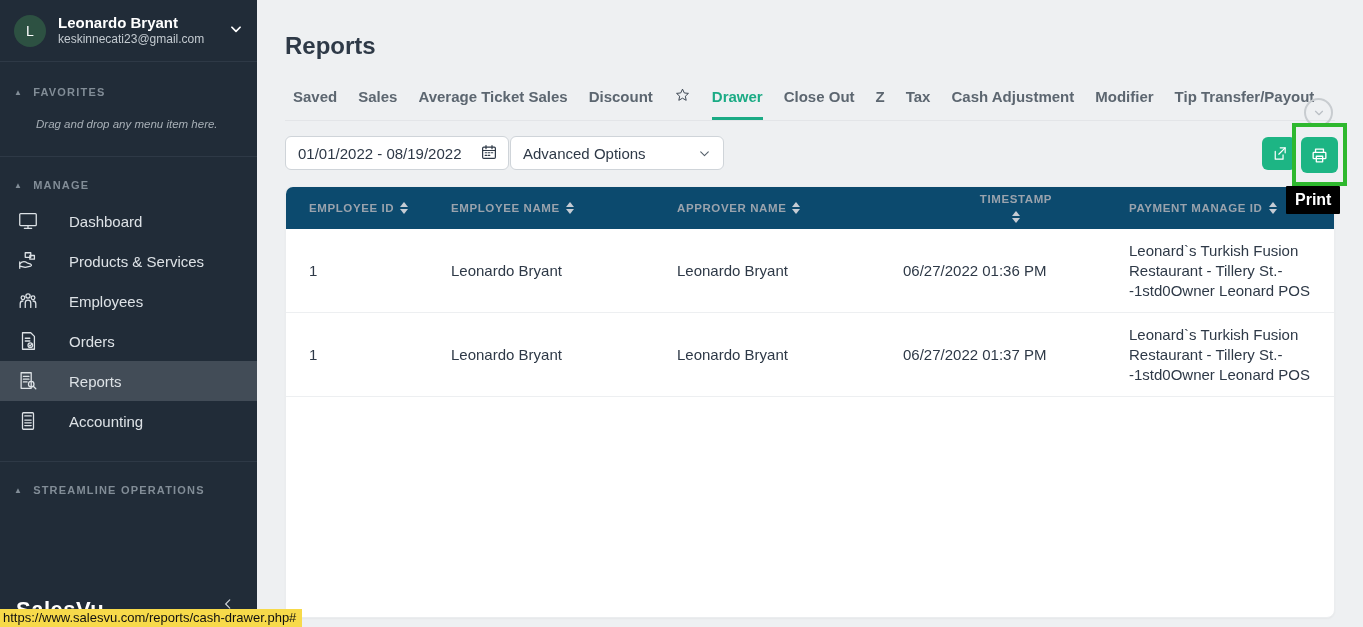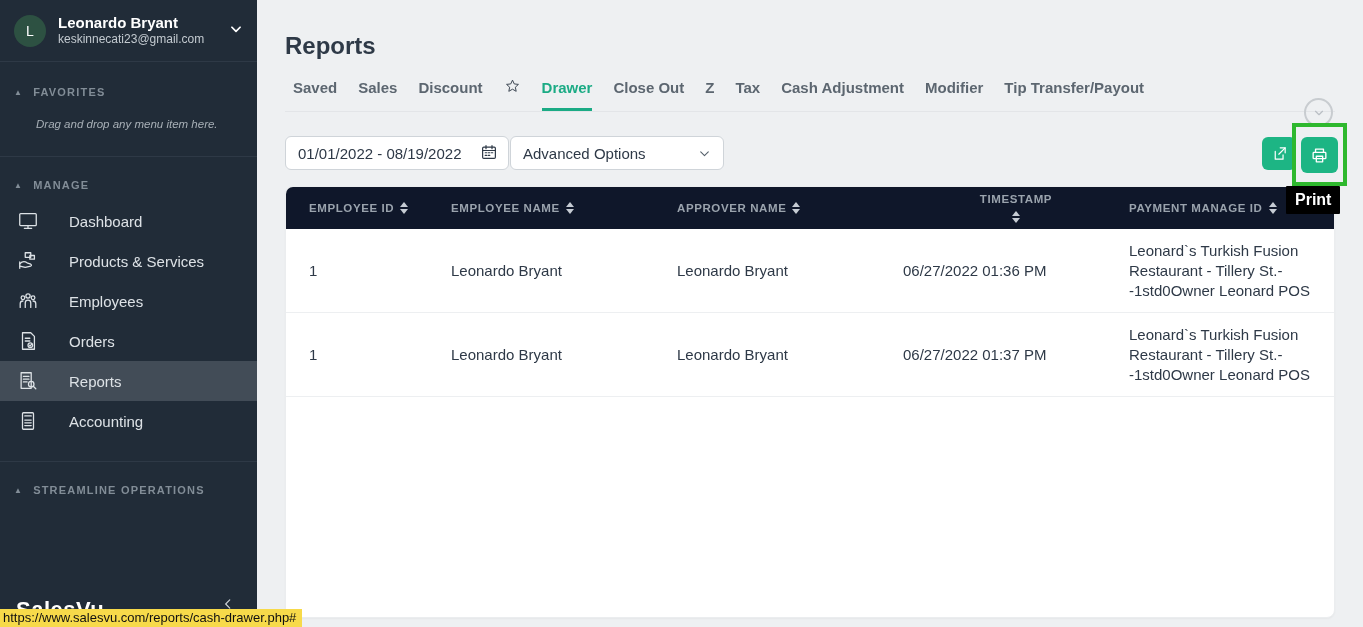--- a/index.html
+++ b/index.html
@@ -28,21 +28,21 @@
   .logo { position:absolute; bottom:4px; left:16px; font-size:22px; font-weight:bold; color:#fff; letter-spacing:0.5px; }
   .collapse-btn { position:absolute; bottom:12px; right:22px; cursor:pointer; }
   .collapse-btn svg { width:14px; height:14px; stroke:#cfd5da; fill:none; stroke-width:2; stroke-linecap:round; }
 
   
   .status-bar { position:absolute; left:0; bottom:0; background:#f7da4a; color:#101010; font-size:13px; padding:1px 6px 2px 3px; z-index:30; white-space:nowrap; }
 
   
   .main { position:absolute; left:257px; top:0; right:0; bottom:0; }
   .page-title { position:absolute; left:28px; top:32px; font-size:24px; font-weight:bold; color:#2e3947; }
-  .tabs-row { position:absolute; left:28px; right:28px; top:79px; display:flex; align-items:flex-start; gap:21px; border-bottom:1px solid #e3e5e8; padding-left:8px; font-size:15px; color:#5c6670; font-weight:bold; height:33px; }
+  .tabs-row { position:absolute; left:28px; right:28px; top:88px; display:flex; align-items:flex-start; gap:21px; border-bottom:1px solid #e3e5e8; padding-left:8px; font-size:15px; color:#5c6670; font-weight:bold; height:33px; }
   .tab { padding-bottom:12px; cursor:pointer; white-space:nowrap; }
   .tab.active { color:#1bab85; border-bottom:3px solid #1bab85; margin-bottom:-2px; }
   .tab-star { width:17px; height:17px; margin-top:-1px; cursor:pointer; }
   .tab-star svg { width:17px; height:17px; stroke:#3c4652; fill:none; stroke-width:1.4; stroke-linejoin:round; }
   .tabs-overflow { position:absolute; top:98px; right:30px; width:29px; height:29px; border:2px solid #c8ccd0; border-radius:50%; display:flex; align-items:center; justify-content:center; cursor:pointer; background:transparent; }
   .tabs-overflow svg { width:14px; height:14px; stroke:#b9bec4; fill:none; stroke-width:2; stroke-linecap:round; stroke-linejoin:round; }
 
   .date-input { position:absolute; left:28px; top:136px; width:224px; height:34px; background:#fff; border:1px solid #cfd4d9; border-radius:6px; display:flex; align-items:center; justify-content:space-between; padding:0 10px 0 12px; font-size:15px; color:#2e3947; cursor:pointer; }
   .cal-icon svg { width:18px; height:18px; stroke:#2e3947; fill:none; stroke-width:1.6; stroke-linecap:round; }
   .adv-select { position:absolute; left:253px; top:136px; width:214px; height:34px; background:#fff; border:1px solid #cfd4d9; border-radius:6px; display:flex; align-items:center; justify-content:space-between; padding:0 12px; font-size:15px; color:#2e3947; cursor:pointer; }
@@ -52,21 +52,21 @@
   .btn svg { stroke:#fff; fill:none; stroke-width:1.7; stroke-linecap:round; stroke-linejoin:round; }
   .btn-export { left:1005px; top:137px; width:34px; height:33px; }
   .btn-export svg { width:17px; height:17px; }
   .btn-print { left:1044px; top:137px; width:37px; height:36px; }
   .btn-print svg { width:19px; height:19px; }
   .annotation-frame { position:absolute; left:1035px; top:123px; width:55px; height:63px; border:4px solid #2eb82e; z-index:20; pointer-events:none; }
   .print-tooltip { position:absolute; left:1029px; top:186px; background:#000; color:#fff; font-size:16px; font-weight:bold; padding:5px 9px; z-index:21; border-radius:1px; }
 
   
   .table-card { position:absolute; left:28px; top:186px; width:1050px; height:432px; background:#fff; border:1px solid #ebedef; border-radius:8px; box-shadow:0 1px 2px rgba(0,0,0,0.04); overflow:hidden; }
-  .thead { display:flex; align-items:center; height:42px; background:#0f172a; color:#9aa3ad; font-size:11.5px; font-weight:bold; letter-spacing:0.6px; }
+  .thead { display:flex; align-items:center; height:42px; background:#0c4a6e; color:#9aa3ad; font-size:11.5px; font-weight:bold; letter-spacing:0.6px; }
   .th, .td { flex:0 0 auto; }
   .c1 { width:165px; padding-left:23px; }
   .c2 { width:226px; }
   .c3 { width:226px; }
   .c4 { width:226px;flex-direction:column; }
   .c5 { width:207px; padding-right:16px; }
   .th { display:flex; align-items:center; gap:6px; }
   .sort { display:inline-flex; flex-direction:column; gap:2px; cursor:pointer; }
   .sort i { display:block; width:0; height:0; border-left:4px solid transparent; border-right:4px solid transparent; }
   .sort .up { border-bottom:5px solid #c6ccd4; }
@@ -201,20 +201,21 @@
   </div>
 
   <div class="status-bar">https://www.salesvu.com/reports/cash-drawer.php#</div>
 
   <div class="main">
     <div class="page-title">Reports</div>
 
     <div class="tabs-row">
       <div class="tab">Saved</div>
       <div class="tab">Sales</div>
+      <div class="tab">Average Ticket Sales</div>
       <div class="tab">Discount</div>
       <span class="tab-star">
         <svg viewBox="0 0 24 24">
             <path d="M12 3l2.5 5.4 5.9.6-4.4 4 1.2 5.8-5.2-3-5.2 3 1.2-5.8-4.4-4 5.9-.6z"></path>
           </svg>
       </span>
       <div class="tab active">Drawer</div>
       <div class="tab">Close Out</div>
       <div class="tab">Z</div>
       <div class="tab">Tax</div>

